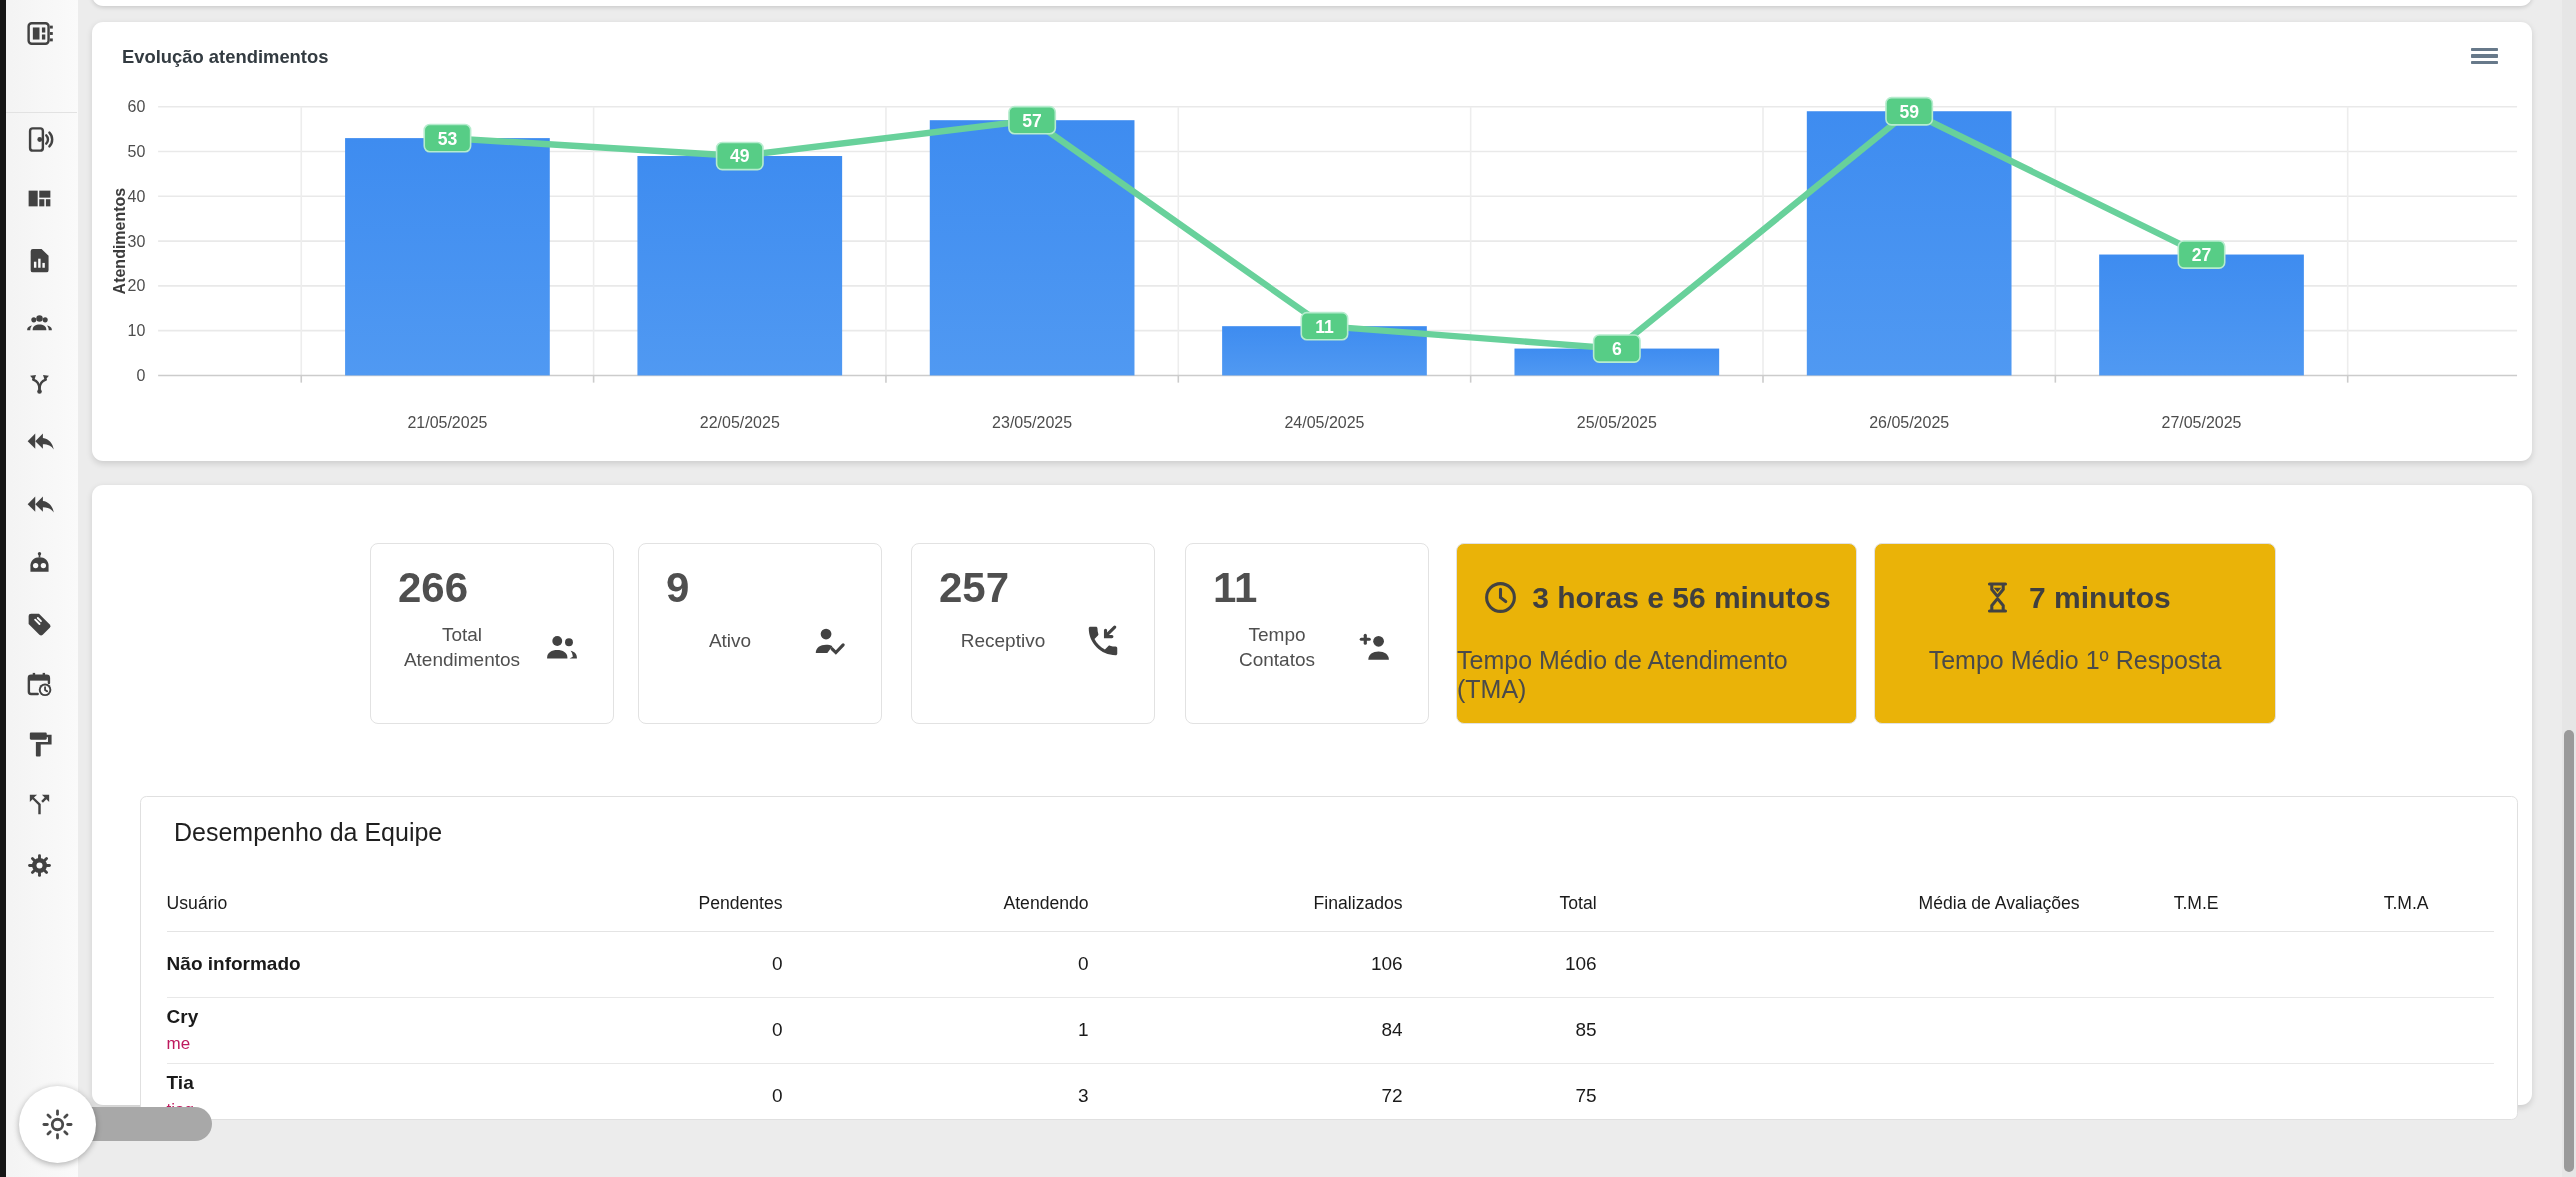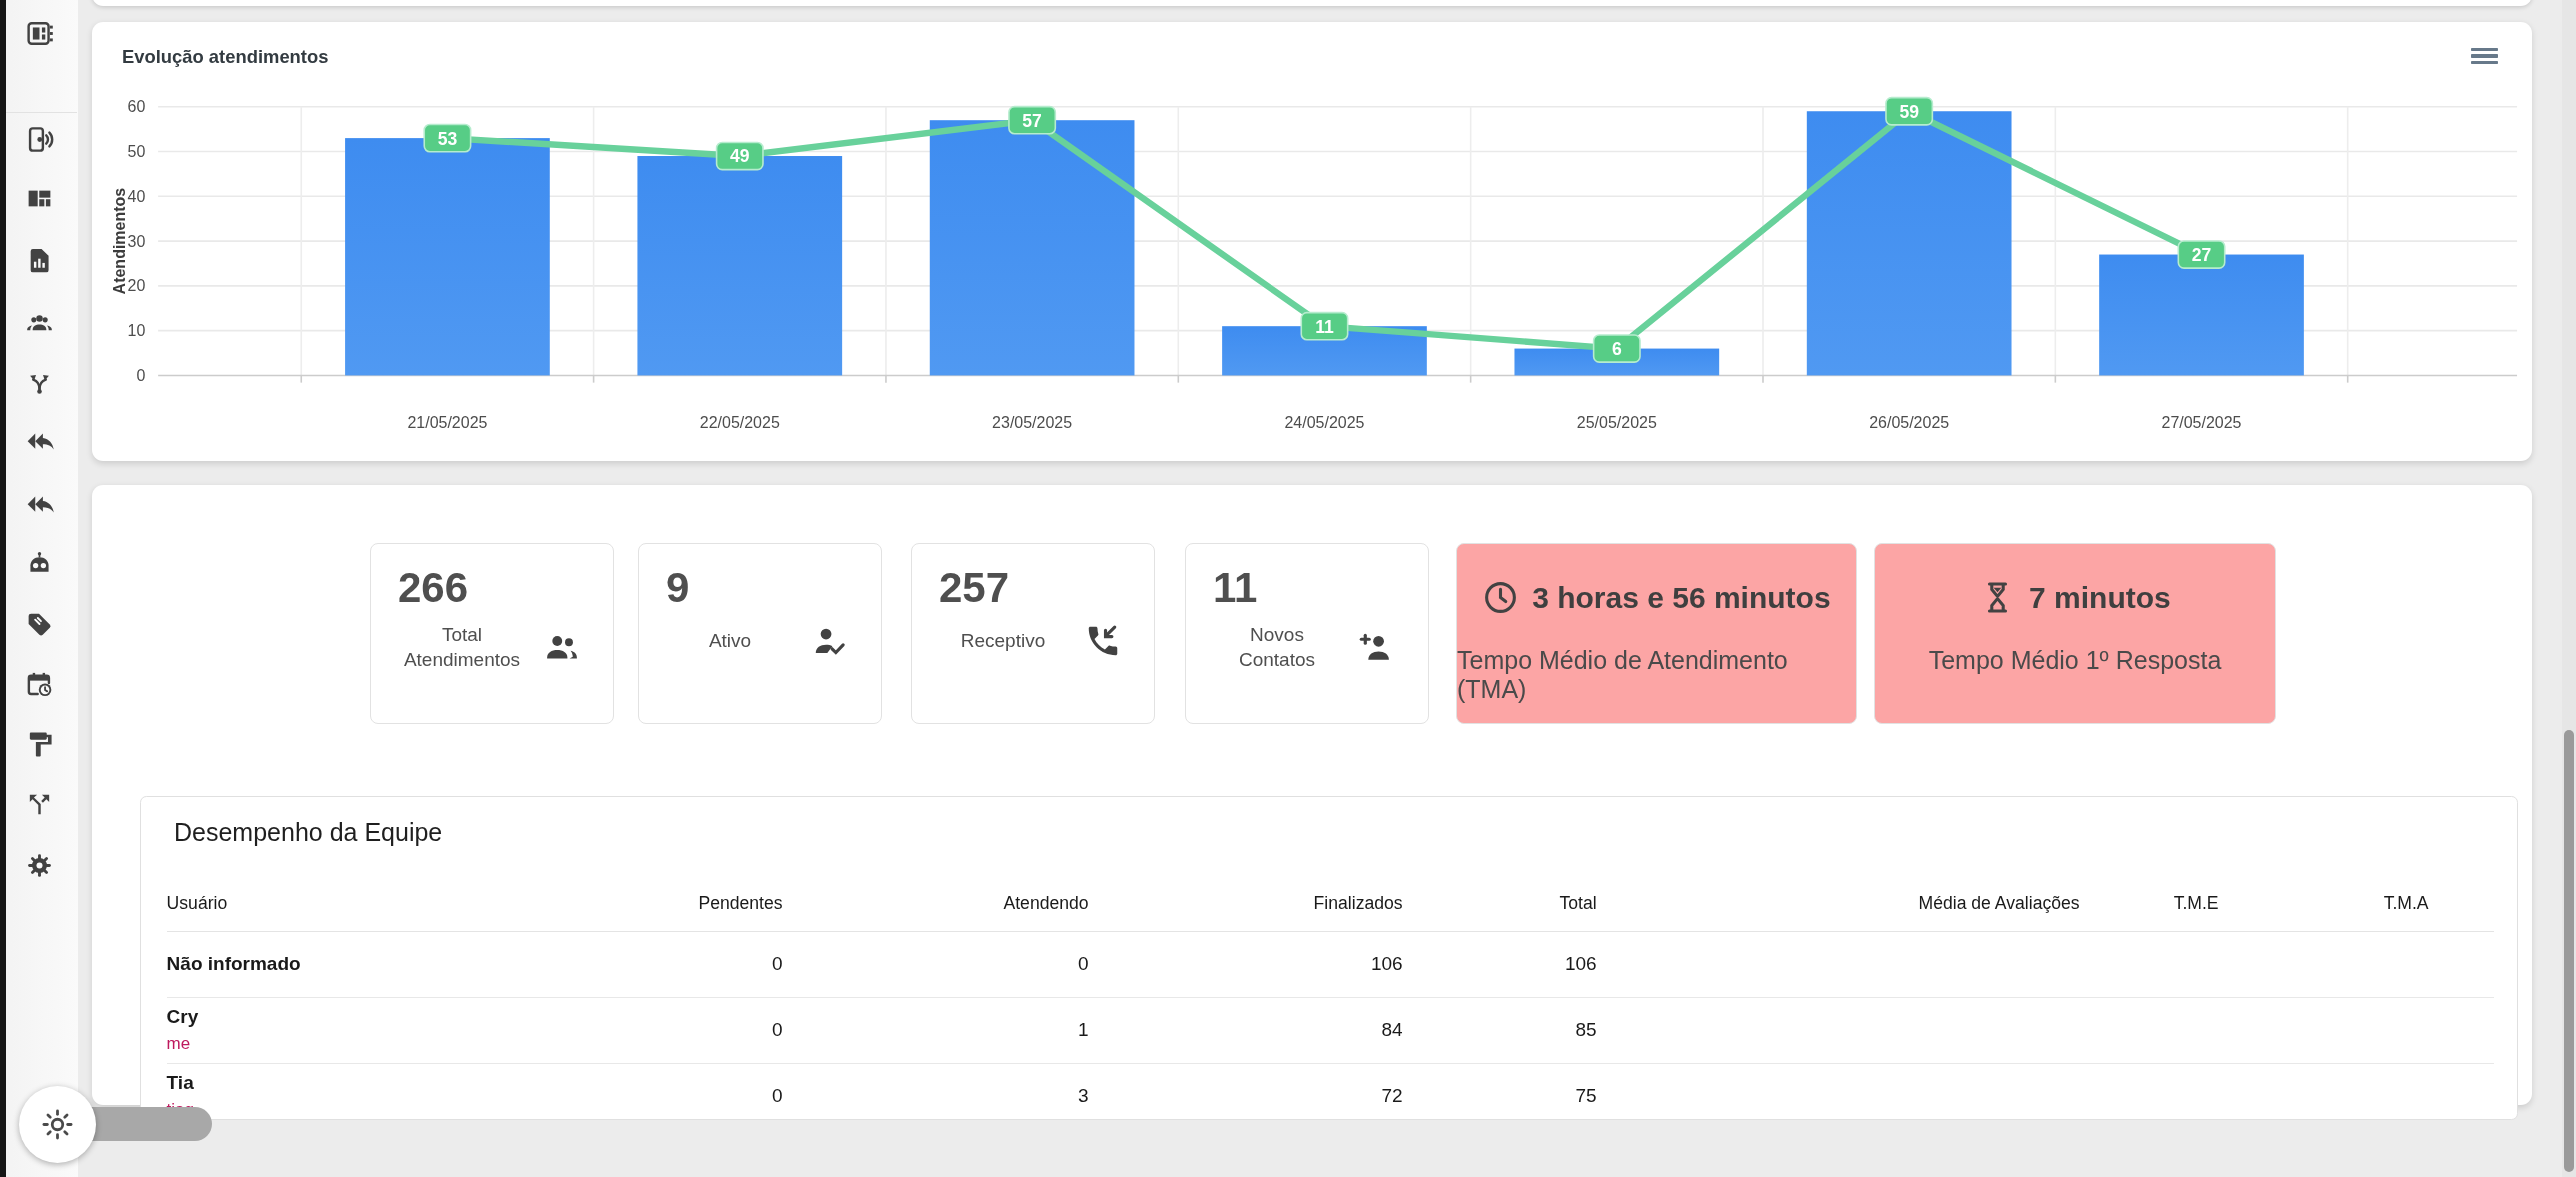--- a/index.html
+++ b/index.html
@@ -32,21 +32,21 @@
   #stats-card { left:92px; top:485px; width:2440px; height:620px; }
 
   .stat-box { position:absolute; top:58px; height:181px; background:#fff;
               border:1.6px solid #e2e2e2; border-radius:8px; padding:22.4px 27px; }
   .stat-value { font-size:42px; font-weight:bold; color:#4f4f4f; line-height:1.05; }
   .stat-bottom { display:flex; align-items:center; justify-content:space-between; margin-top:11.2px; }
   .stat-label { font-size:19px; color:#4f4f4f; text-align:center; line-height:1.35; width:128px; }
   .stat-ic { width:38px; height:38px; margin-right:4.8px; }
   .stat-ic svg { width:100%; height:100%; }
 
-  .time-box { position:absolute; top:58px; height:181px; background:#fca5a5;
+  .time-box { position:absolute; top:58px; height:181px; background:#eab308;
               border:1.6px solid #e2e2e2; border-radius:8px;
               display:flex; flex-direction:column; align-items:center; padding-top:35px; }
   .time-head { display:flex; align-items:center; gap:12.8px; }
   .time-ic { width:37px; height:37px; }
   .time-ic svg { width:100%; height:100%; }
   .time-value { font-size:30px; font-weight:bold; color:#3f3f3f; }
   .time-label { font-size:25px; color:#4a4a4a; margin-top:30px; }
 
   
   #team-box { position:absolute; left:48px; top:311px; width:2378px; height:324px;
@@ -335,21 +335,21 @@
           <path class="ic-stroke" d="M19.4 3.2l-5.6 5.6"></path>
           <path class="ic-stroke" d="M13.6 5.2v4h4"></path>
         </svg>
       </div>
     </div>
   </div>
 
   <div class="stat-box" style="left:1093px; width:244px">
     <div class="stat-value">11</div>
     <div class="stat-bottom">
-      <div class="stat-label">Novos Contatos</div>
+      <div class="stat-label">Tempo Contatos</div>
       <div class="stat-ic">
         <svg viewBox="0 0 24 24">
           <circle class="ic-fill" cx="13" cy="8.4" r="3.4"></circle>
           <path class="ic-fill" d="M6.5 20c0-3.4 2.9-5.2 6.5-5.2s6.5 1.8 6.5 5.2z"></path>
           <path class="ic-stroke" d="M4.6 4.6v5"></path>
           <path class="ic-stroke" d="M2.1 7.1h5"></path>
         </svg>
       </div>
     </div>
   </div>

